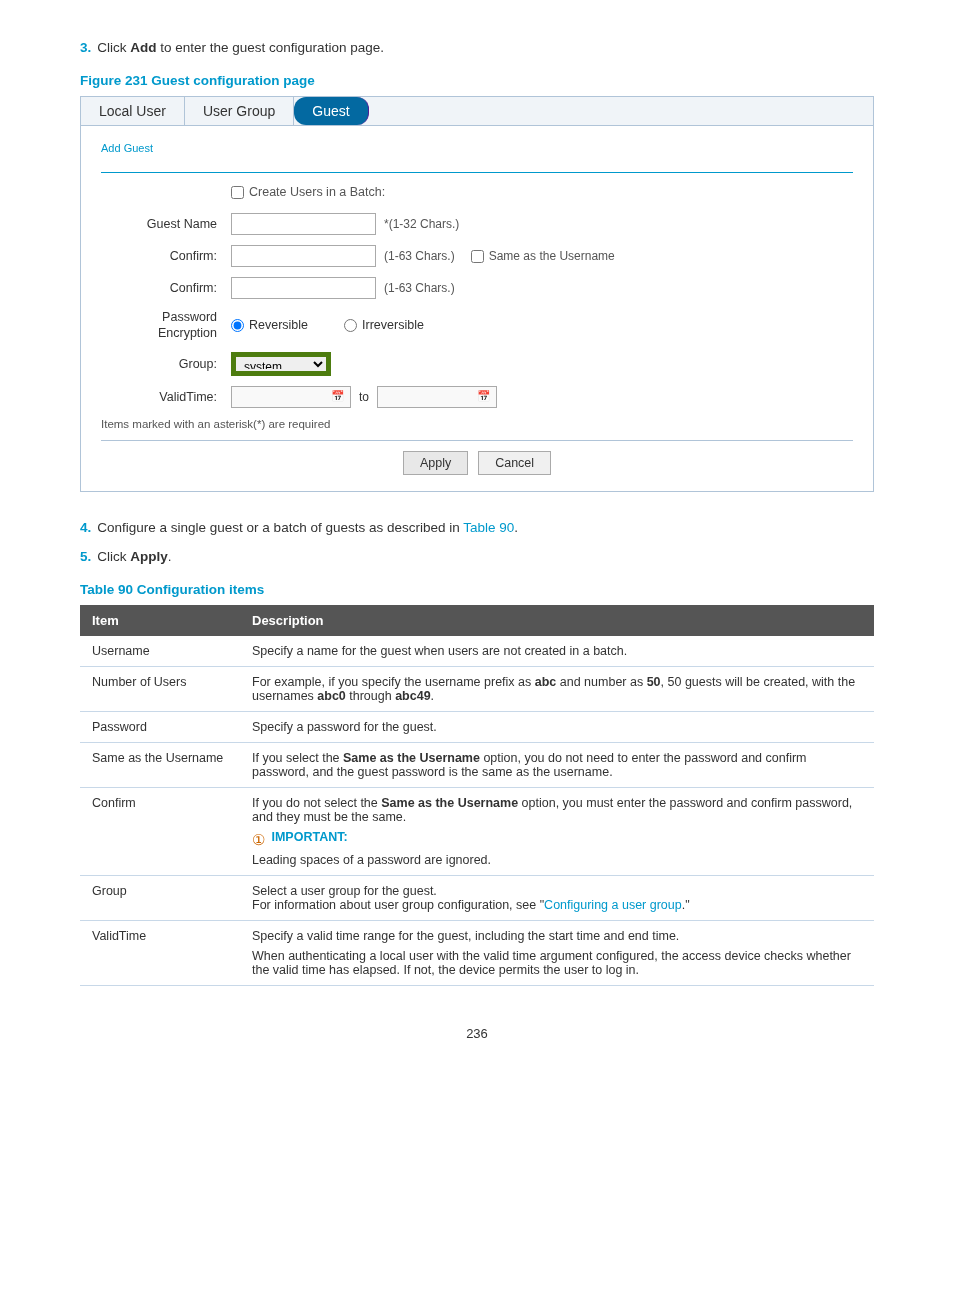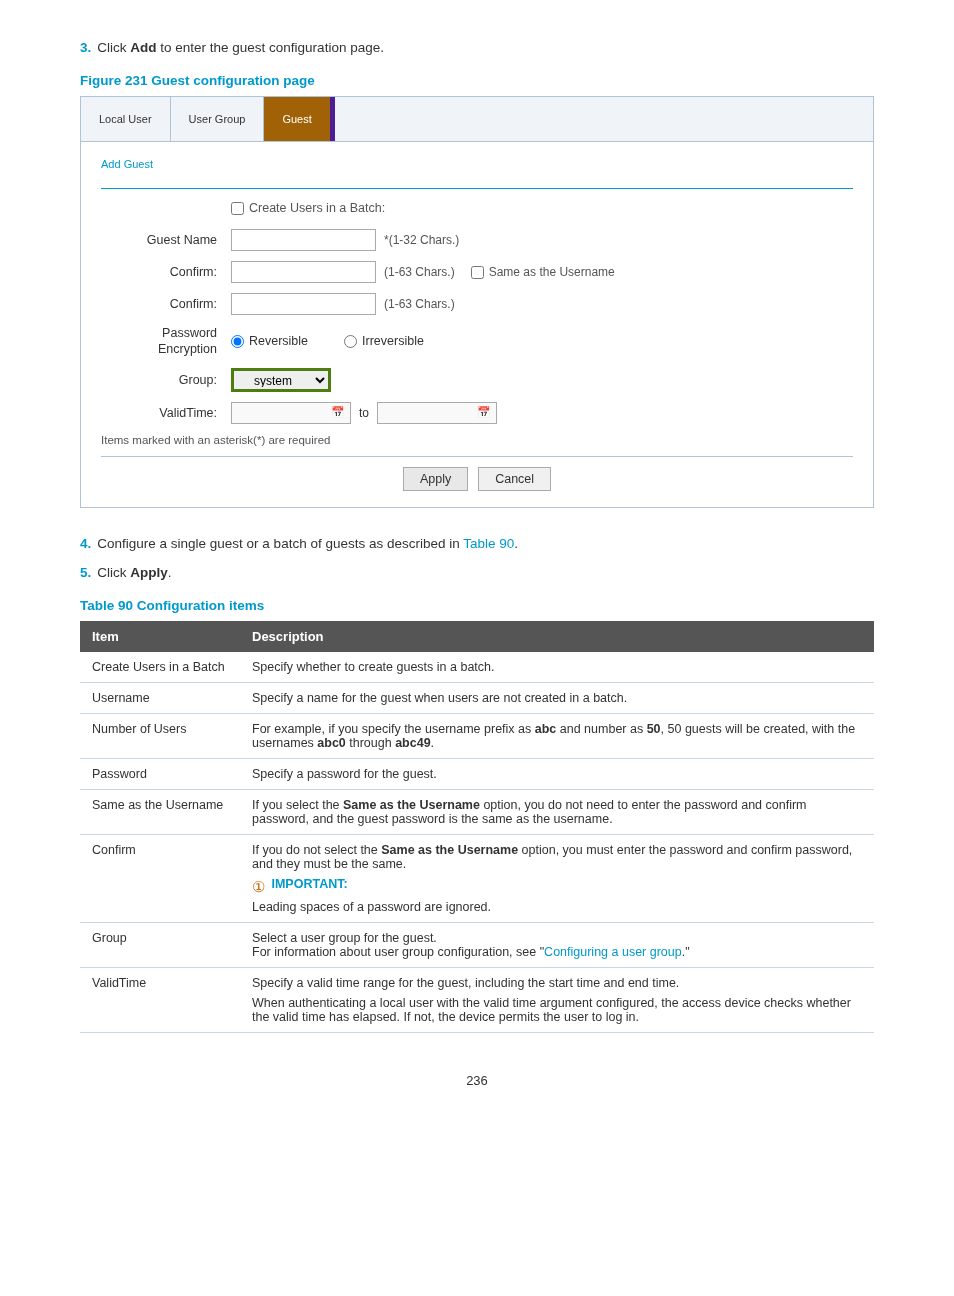--- a/index.html
+++ b/index.html
@@ -32,31 +32,32 @@
     .ui-panel {
       border: 1px solid #b0c4d8;
       margin-bottom: 28px;
     }
     .tab-bar {
       display: flex;
       border-bottom: 1px solid #b0c4d8;
       background: #f0f4f8;
     }
     .tab {
-      padding: 16px 18px;
-      font-size: 11px;
+      padding: 6px 18px;
+      font-size: 14px;
       color: #333;
       border-right: 1px solid #b0c4d8;
       cursor: pointer;
       background: #f0f4f8;
     }
     .tab.active {
-      background: #a16207;
+      background: #0369a1;
       color: #fff;
-      border-right: 5px solid #4c1d95;
+      border-right: 1px solid #4c1d95;
+      border-radius: 12px;
     }
     .panel-body {
       padding: 16px 20px;
       background: #fff;
     }
     .section-link {
       color: #0099cc;
       font-size: 11px;
       margin-bottom: 12px;
       display: block;
@@ -104,24 +105,24 @@
       gap: 36px;
     }
     .radio-group label {
       display: flex;
       align-items: center;
       font-size: 12.5px;
       gap: 5px;
       cursor: pointer;
     }
     .select-field {
-      border: 3px solid #4d7c0f;
+      border: 5px solid #4d7c0f;
       height: 24px;
       font-size: 12px;
-      padding: 2px 16px;
+      padding: 2px 4px;
       min-width: 100px;
     }
     .validtime-row {
       display: flex;
       align-items: center;
       gap: 8px;
     }
     .required-note {
       font-size: 11.5px;
       color: #555;
@@ -340,24 +341,20 @@
 
 <table class="config-table">
   <thead>
     <tr>
       <th>Item</th>
       <th>Description</th>
     </tr>
   </thead>
   <tbody>
 
-    <tr>
-      <td>Create Users in a Batch</td>
-      <td>Specify whether to create guests in a batch.</td>
-    </tr>
 
     <tr>
       <td>Username</td>
       <td>Specify a name for the guest when users are not created in a batch.</td>
     </tr>
 
 
     <tr>
       <td>Number of Users</td>
       <td>For example, if you specify the username prefix as <b>abc</b> and number as <b>50</b>, 50 guests will be created, with the usernames <b>abc0</b> through <b>abc49</b>.</td>

